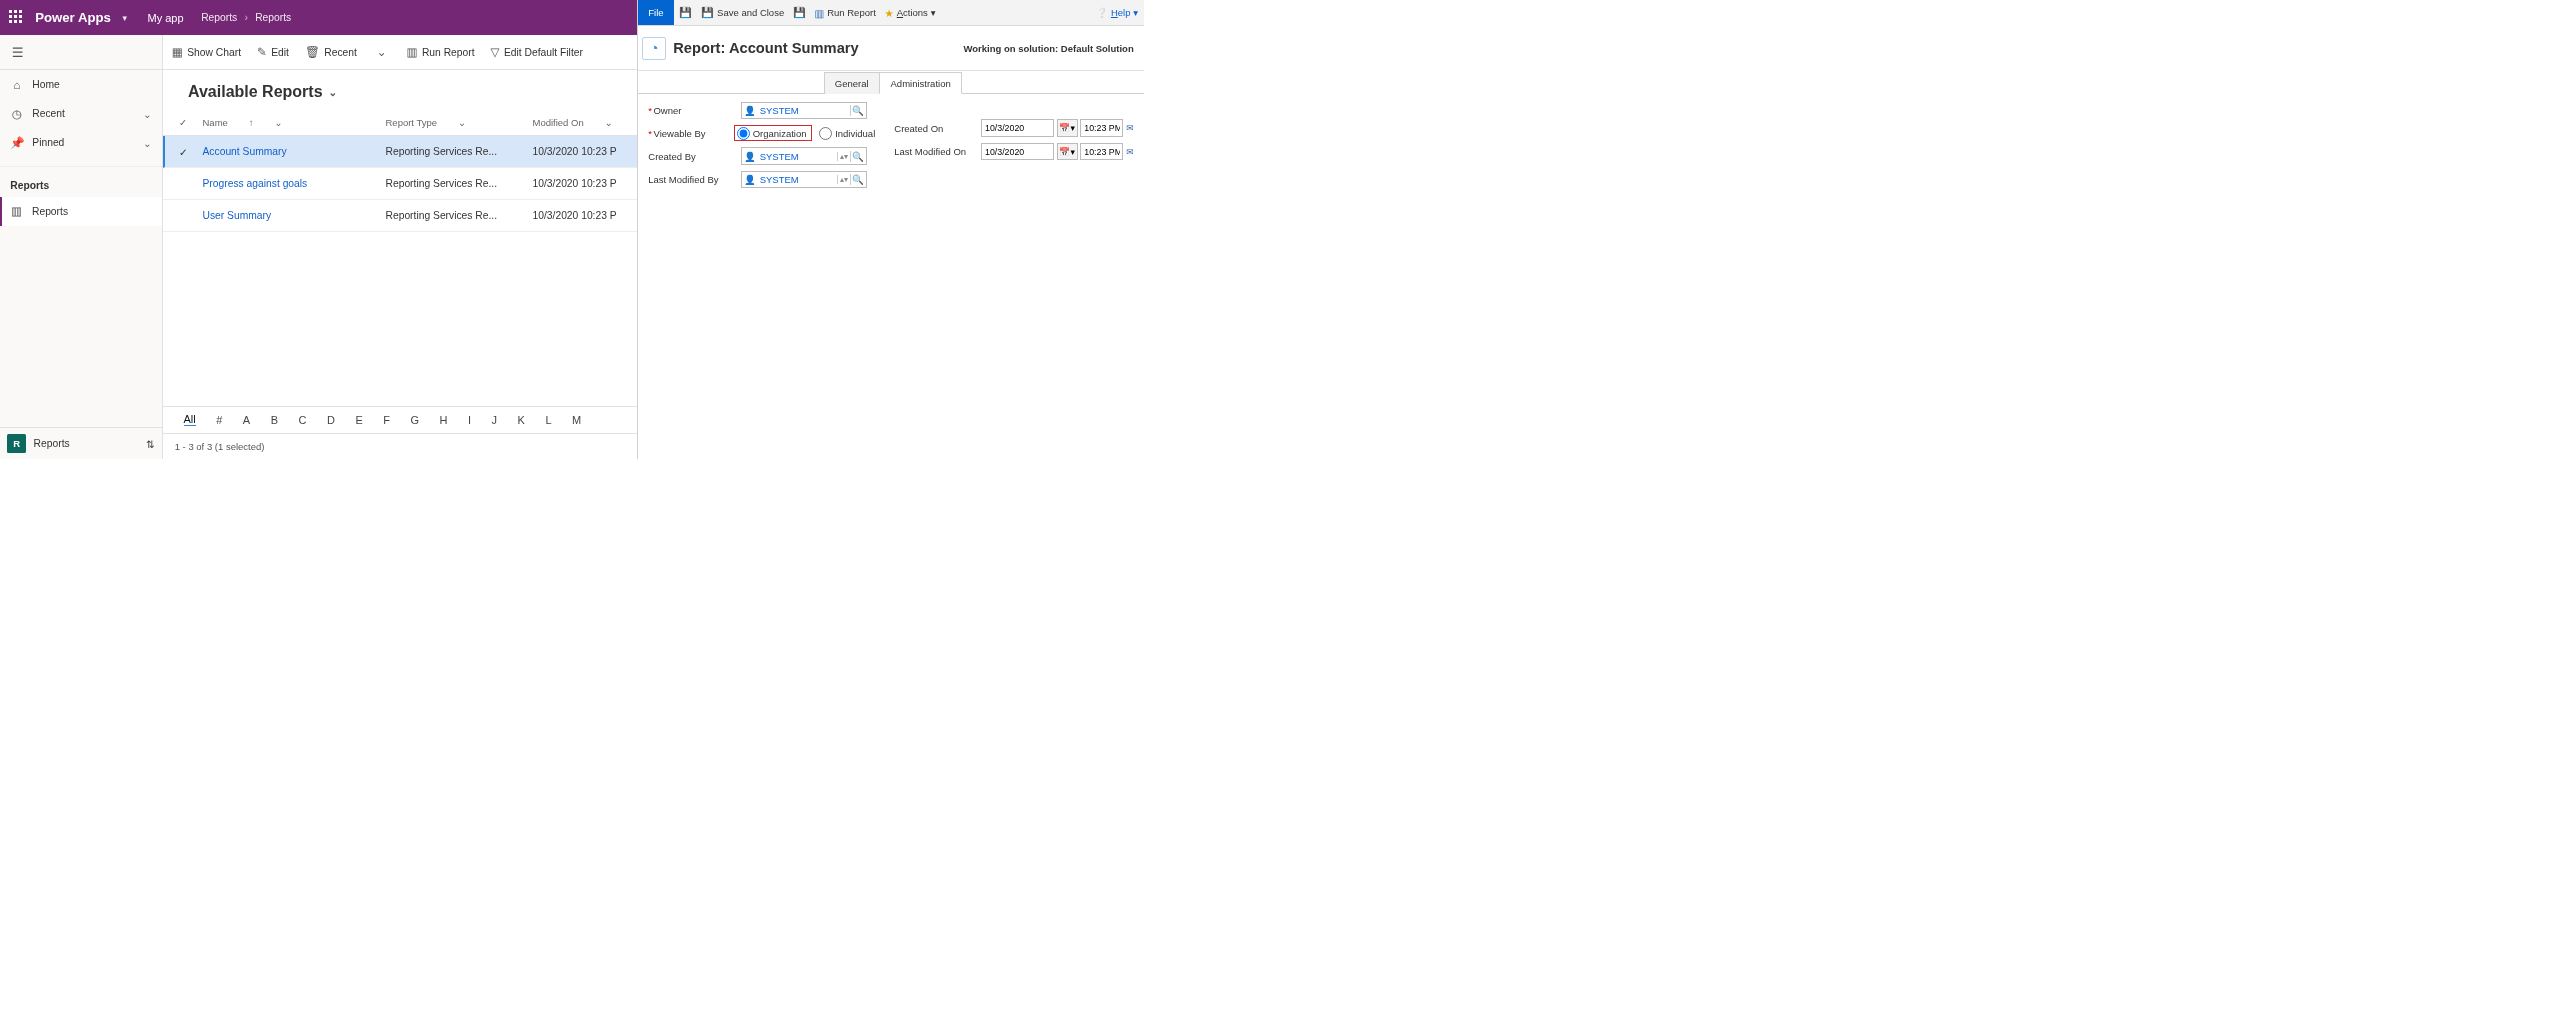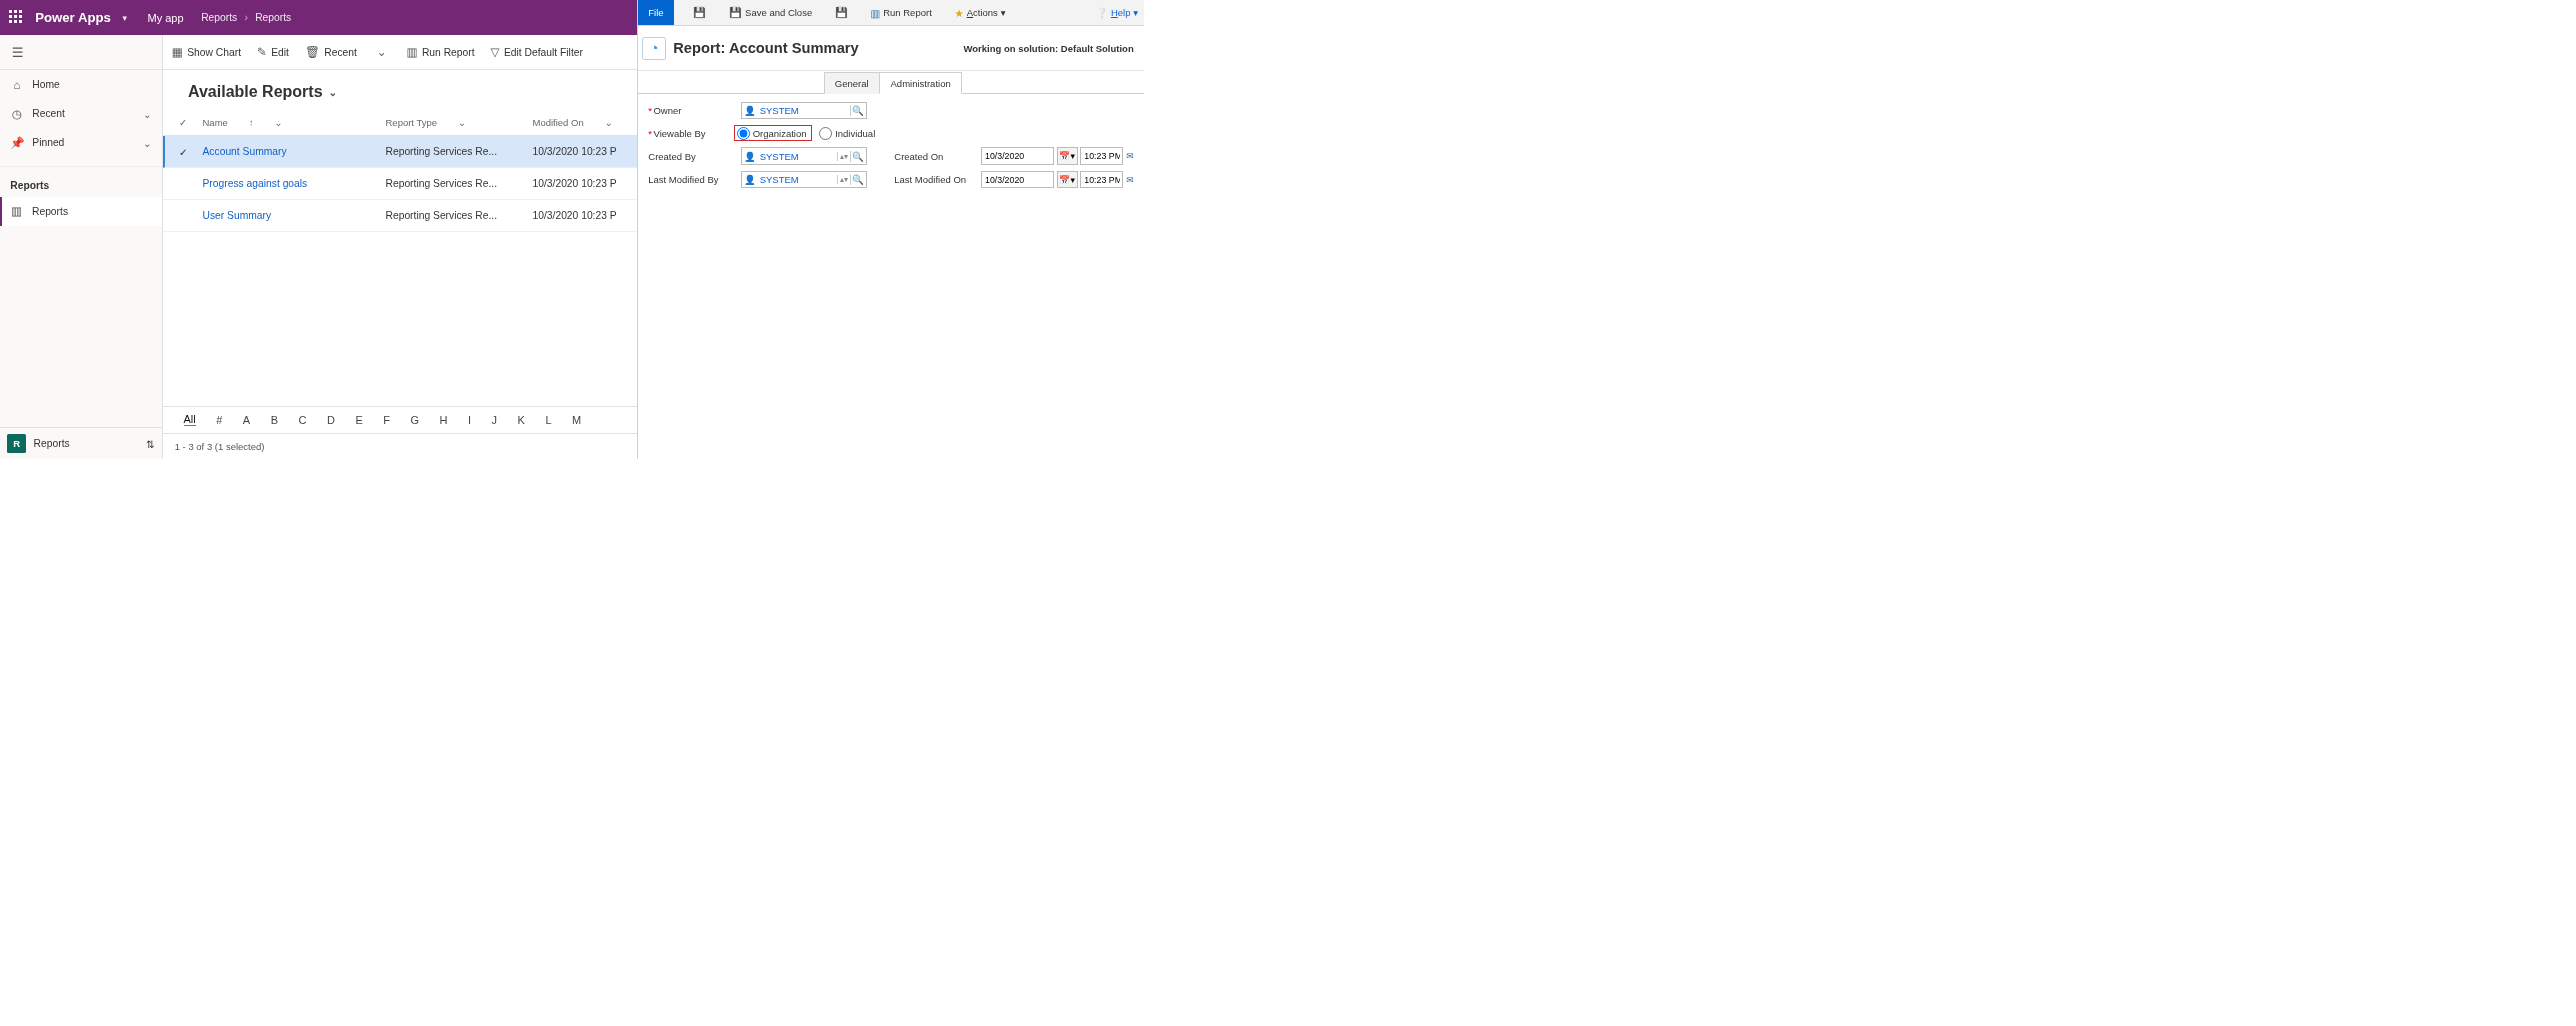--- a/index.html
+++ b/index.html
@@ -199,21 +199,21 @@
 .right-app {
   flex: 1;
   display: flex;
   flex-direction: column;
   background: #fff;
 }
 .ribbon {
   height: 26.4px;
   display: flex;
   align-items: center;
-  gap: 17px;
+  gap: 3px;
   padding-right: 5.9px;
   border-bottom: 0.7px solid #d9d9d9;
   background: #f3f3f3;
   font-size: 9.5px;
   text-align: right;
 }
 .filetab {
   height: 100%;
   background: #0366d0;
   color: #fff;
@@ -273,21 +273,21 @@
   background: #fff;
   border-bottom: 0.7px solid #fff;
 }
 
 .form {
   padding: 7.3px 10.3px;
   display: flex;
   gap: 19px;
   font-size: 9.5px;
 }
-.formcol { display: flex; flex-direction: column; gap: 5.9px; justify-content: flex-end; }
+.formcol { display: flex; flex-direction: column; gap: 5.9px; }
 .left-form { width: 227px; }
 .frow {
   display: flex;
   align-items: center;
   gap: 5.9px;
 }
 .flabel { width: 87px; color: #333; }
 .flabel .req { color: #d40000; margin-right: 1.5px; }
 
 .lookup {

